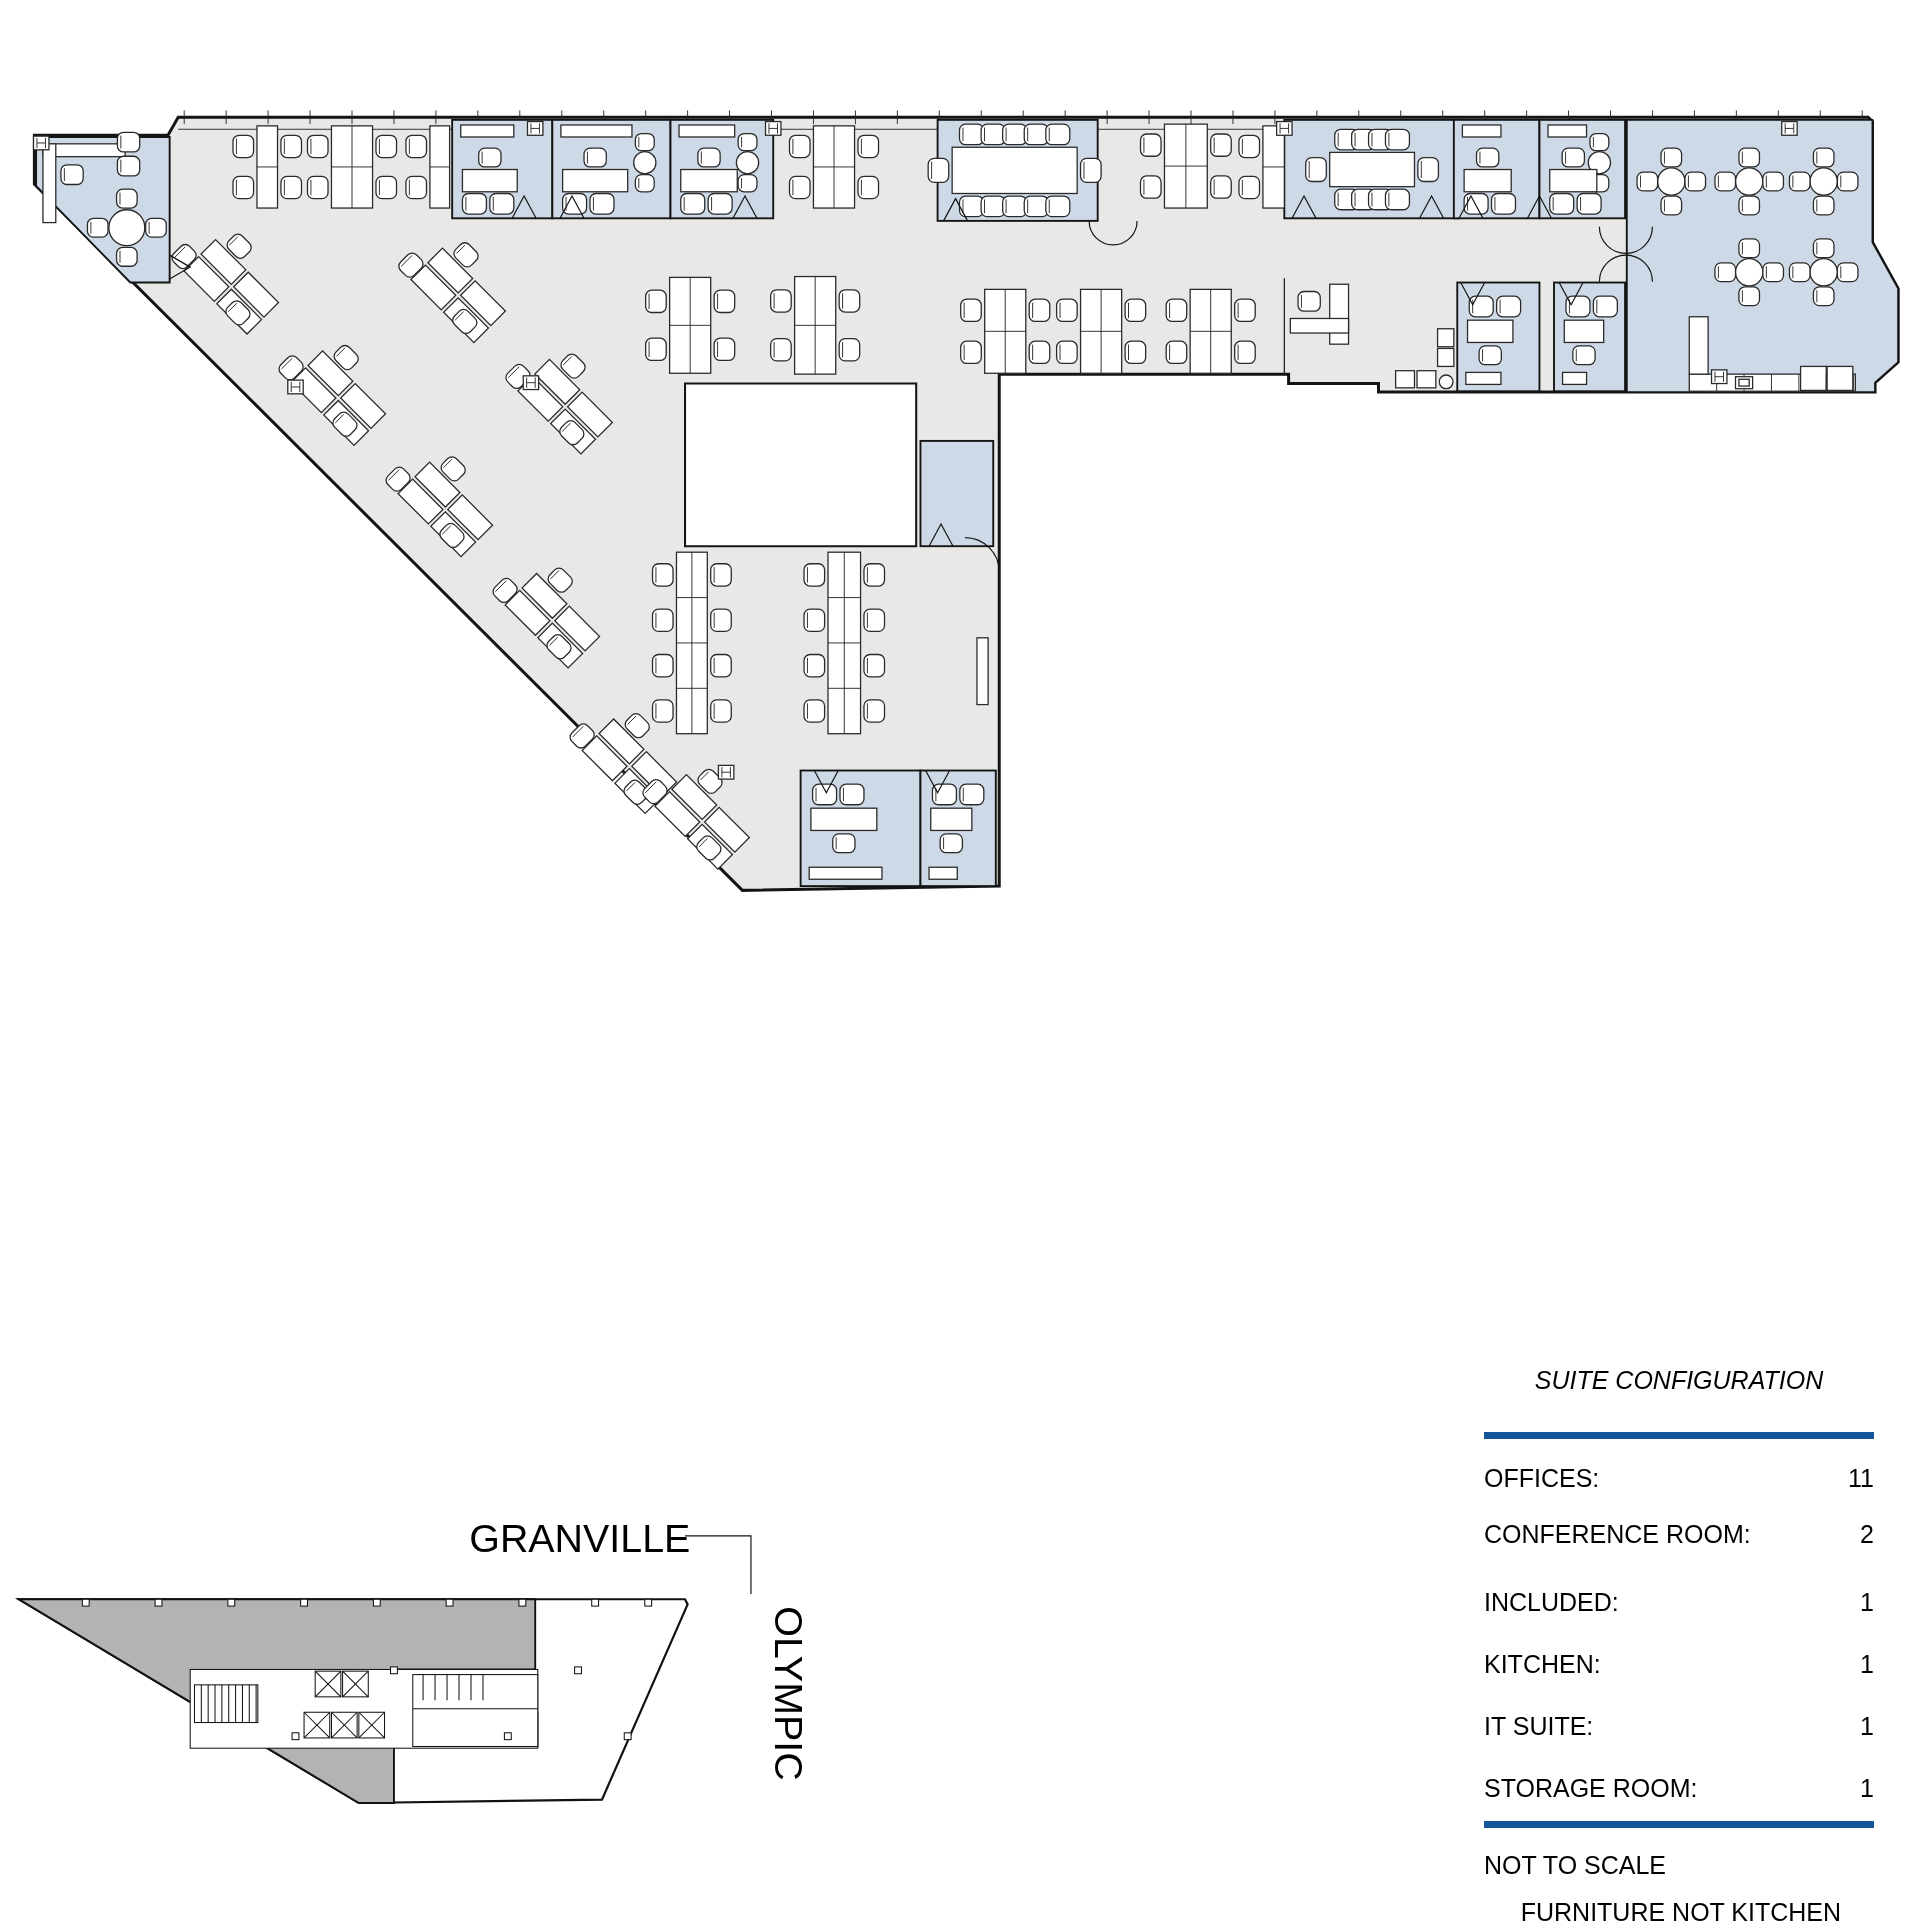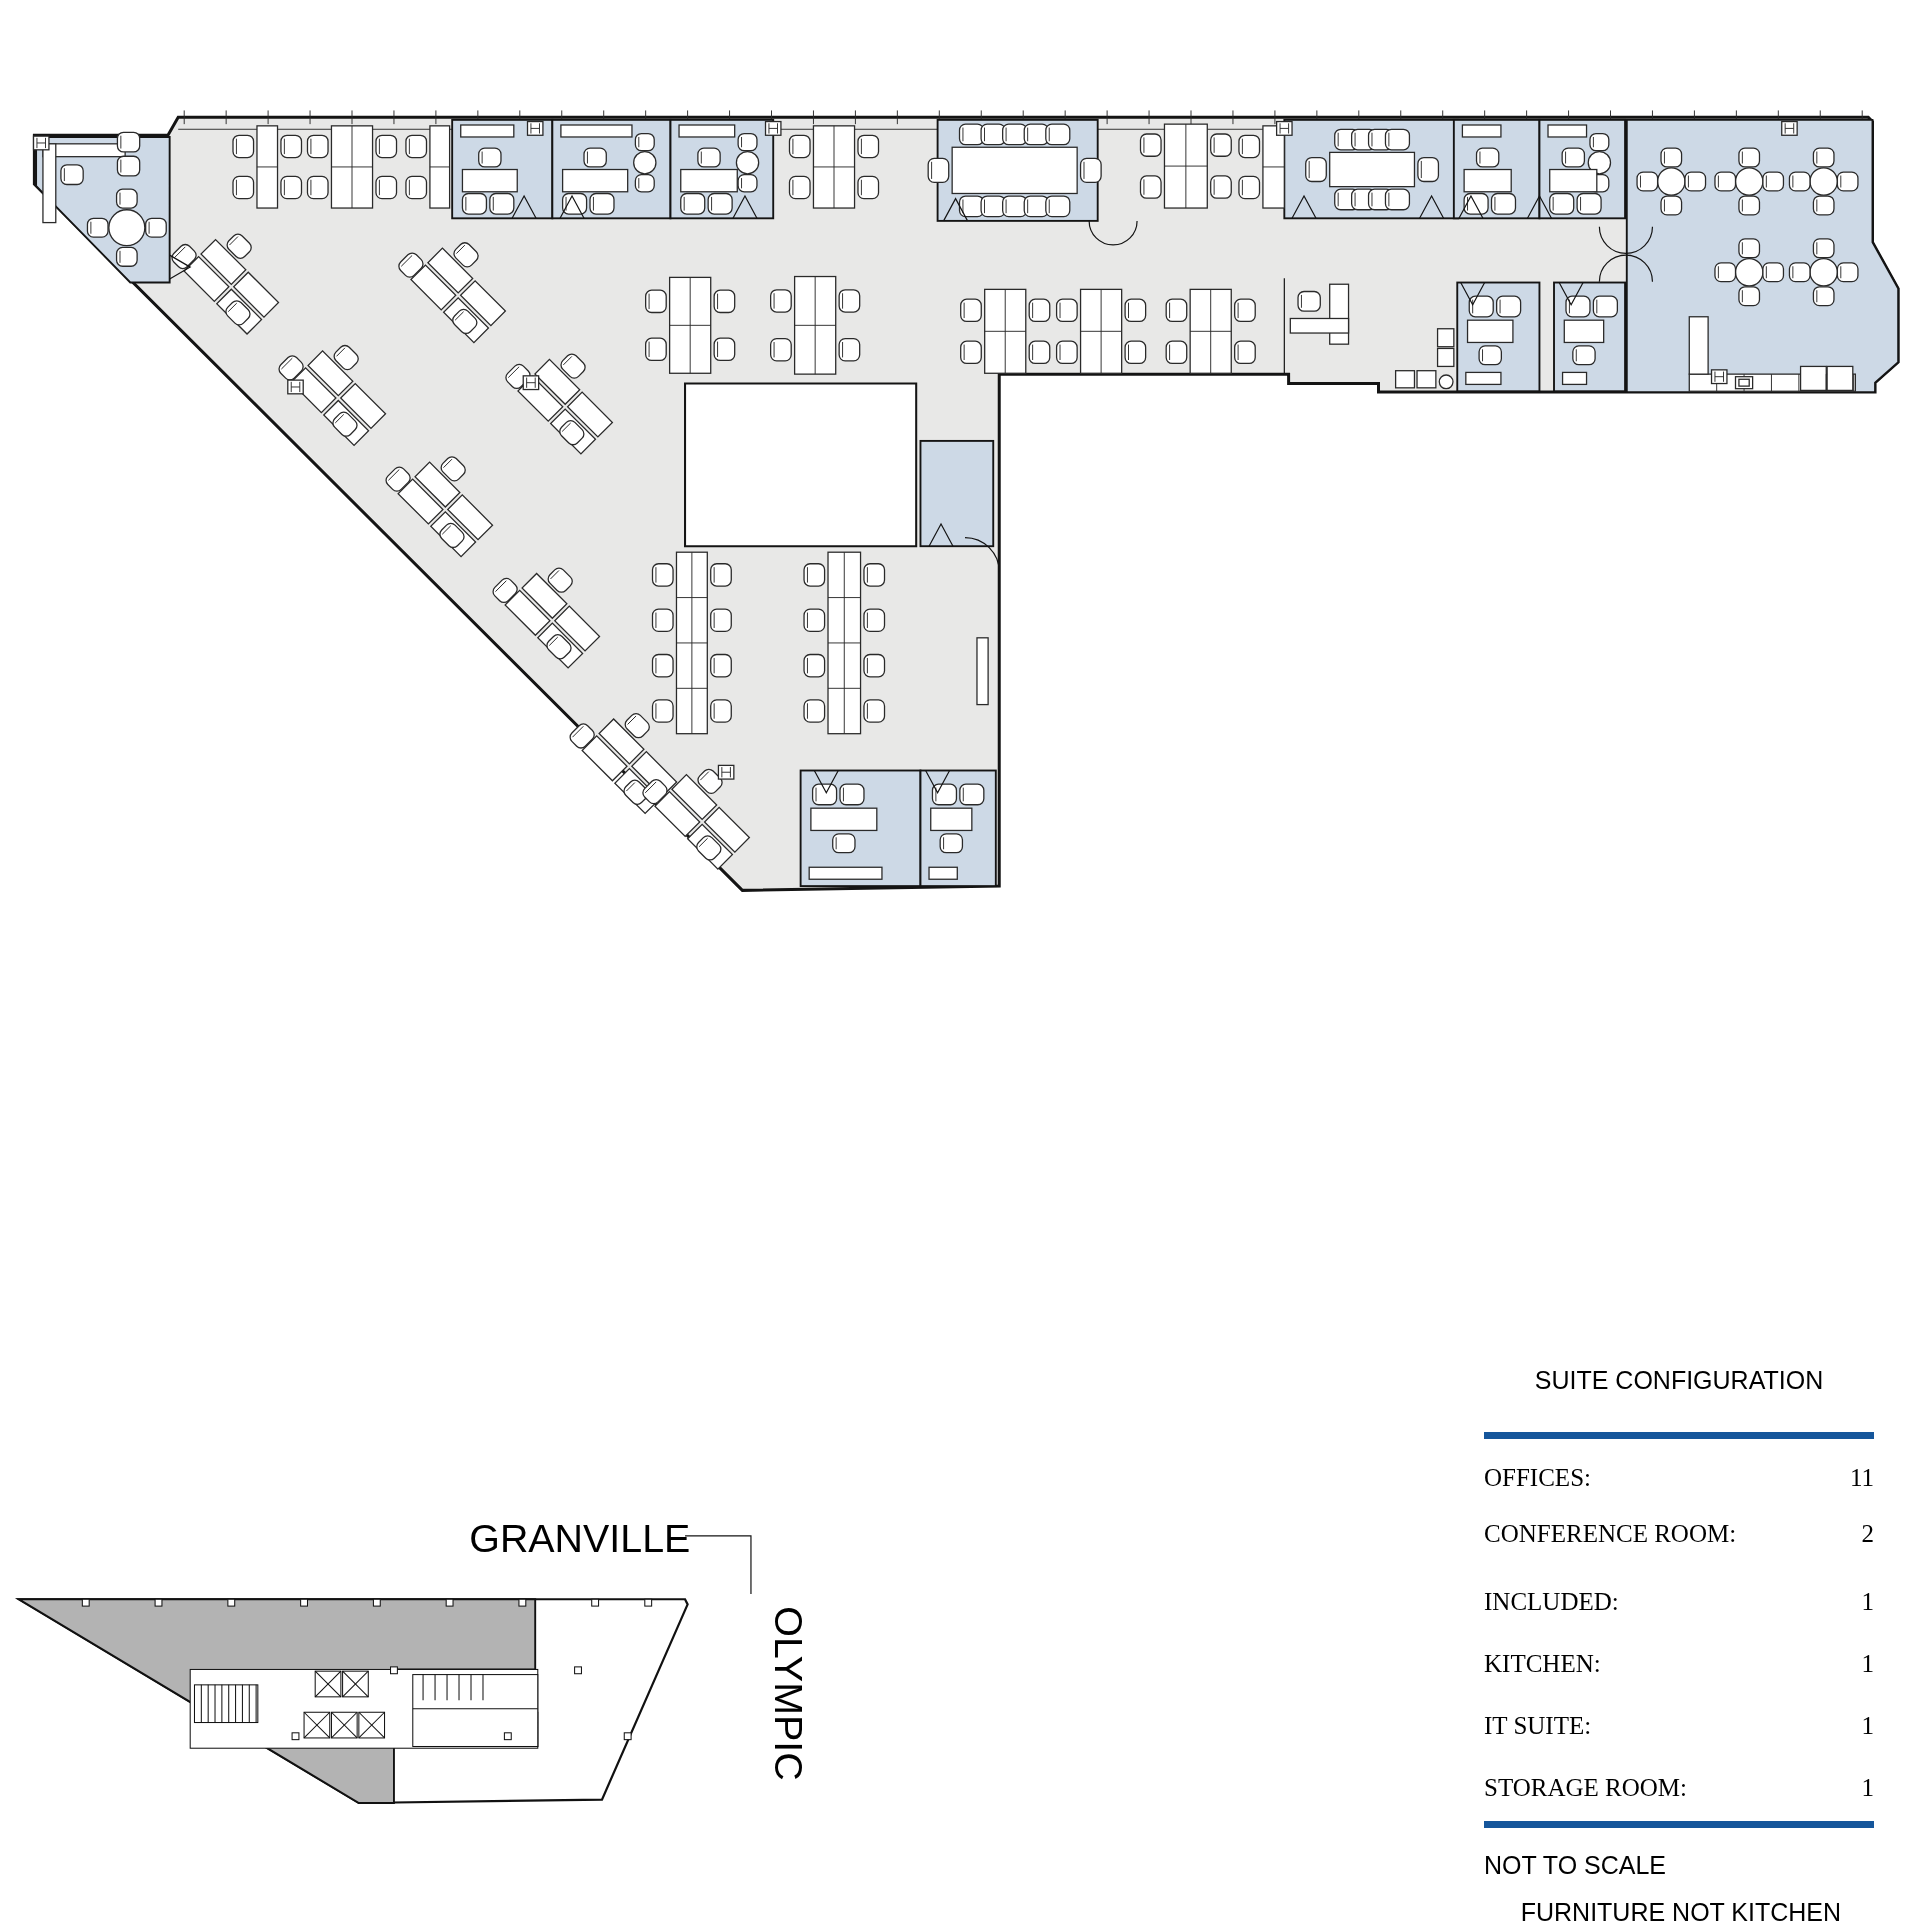--- a/index.html
+++ b/index.html
@@ -15,23 +15,23 @@
   .thin{fill:none;stroke:#141414;stroke-width:1.4;}
   .hair{fill:none;stroke:#2a2a2a;stroke-width:1.1;}
   .kgray{fill:#b3b3b3;stroke:#111;stroke-width:2.2;}
   .kwall{fill:#ffffff;stroke:#111;stroke-width:2.6;}
   .kfine{fill:#ffffff;stroke:#111;stroke-width:1.2;}
   .kline{fill:none;stroke:#111;stroke-width:1.2;}
   .lbl{fill:#000;font-family:"Liberation Sans",sans-serif;}
   
   .panel{position:absolute;left:1484px;top:1366px;width:390px;height:562px;
          font-size:25px;color:#000;}
-  .panel .title{position:absolute;top:0;left:0;width:100%;text-align:center;}
+  .panel .title{position:absolute;top:0;left:0;width:100%;text-align:center;font-style:italic;}
   .rule{position:absolute;left:0;width:100%;height:6.8px;}
-  .row{position:absolute;left:0;width:100%;display:flex;justify-content:space-between;font-family:Liberation Serif, serif;}
+  .row{position:absolute;left:0;width:100%;display:flex;justify-content:space-between;}
   .note{position:absolute;left:0;width:100%;text-align:left;}
   .note2{position:absolute;left:-8.6px;width:411px;text-align:center;}
 </style>
 </head>
 <body>
 
 <div id="stage">
   <svg id="plan-svg" width="1918" height="1928" viewBox="0 0 2240 2252">
       <polygon points="40,158 196,158 208,137 2182,137 2187,142 2187,283 2217,337 2217,423 2190,447 2190,458 1610,458 1610,448 1505,448 1505,437 1167,437 1167,1035 867,1040 62,237 40,215" class="open"></polygon>
       <line x1="208" y1="151" x2="2183" y2="151" class="hair"></line>

